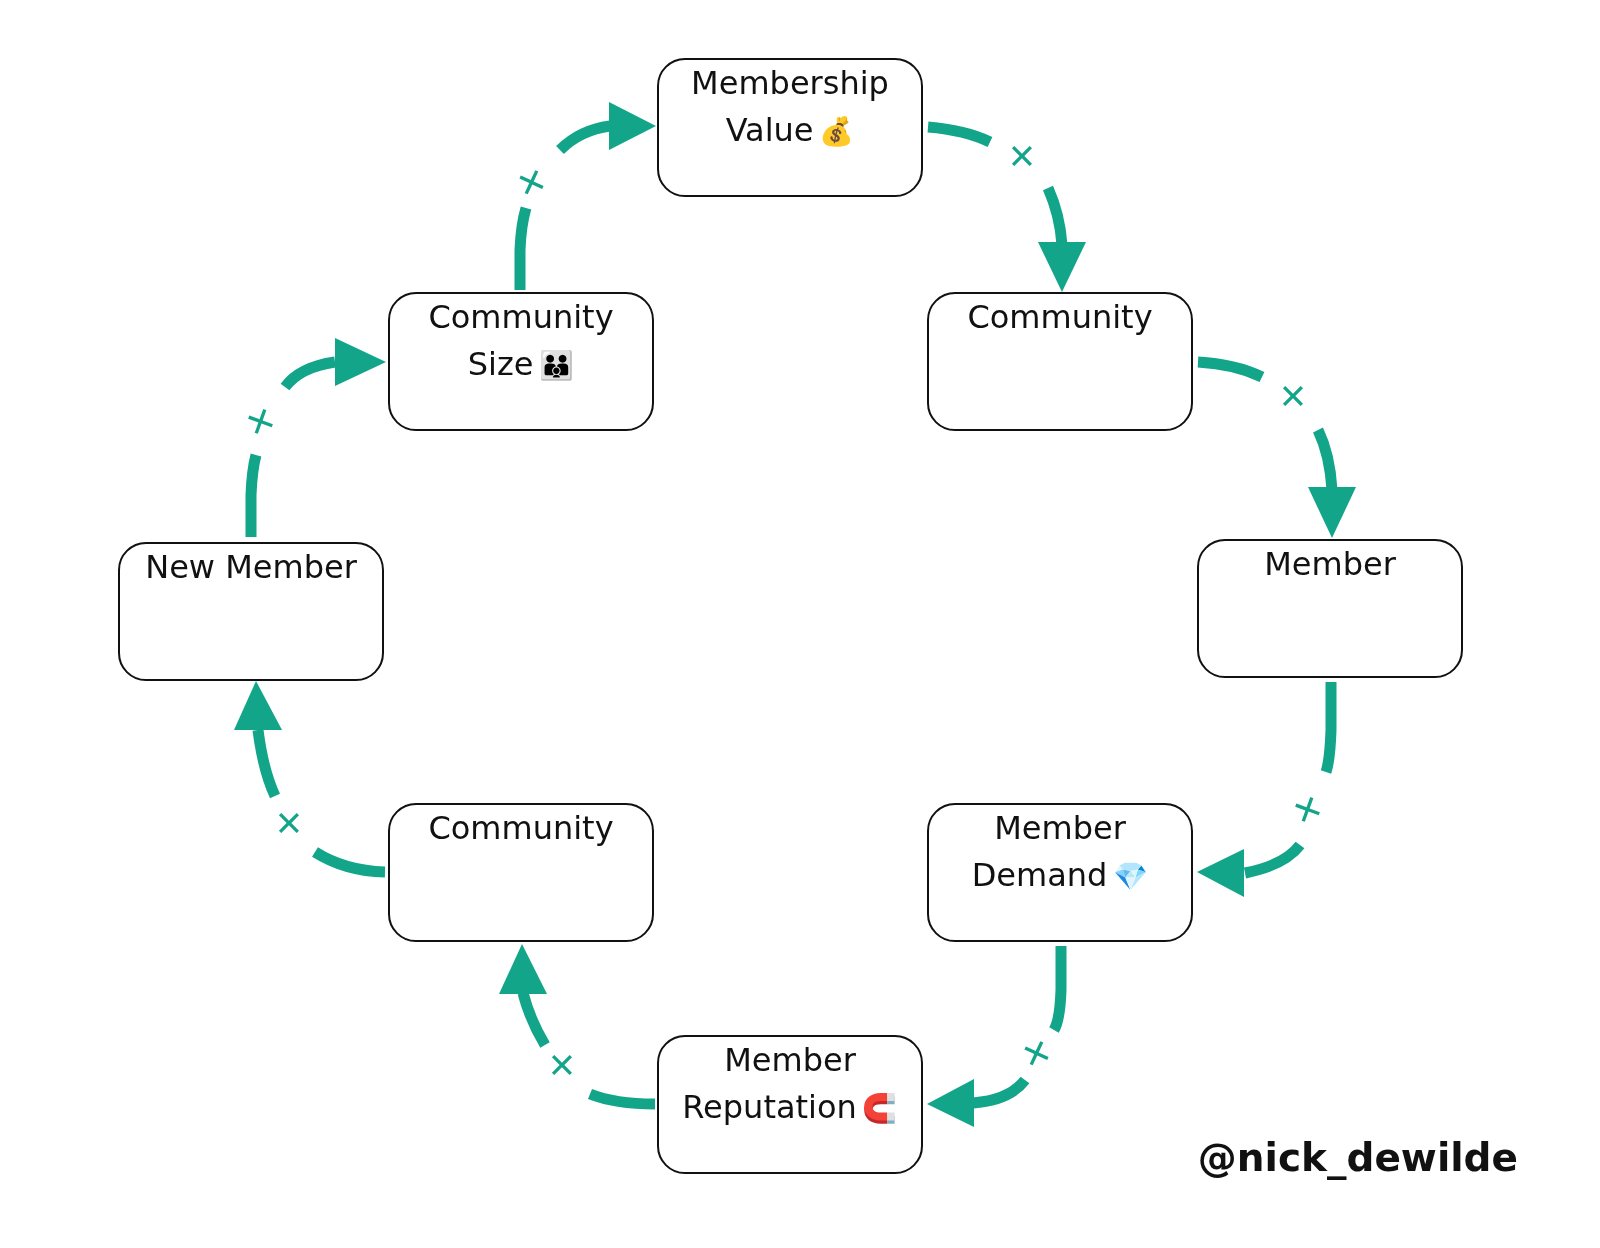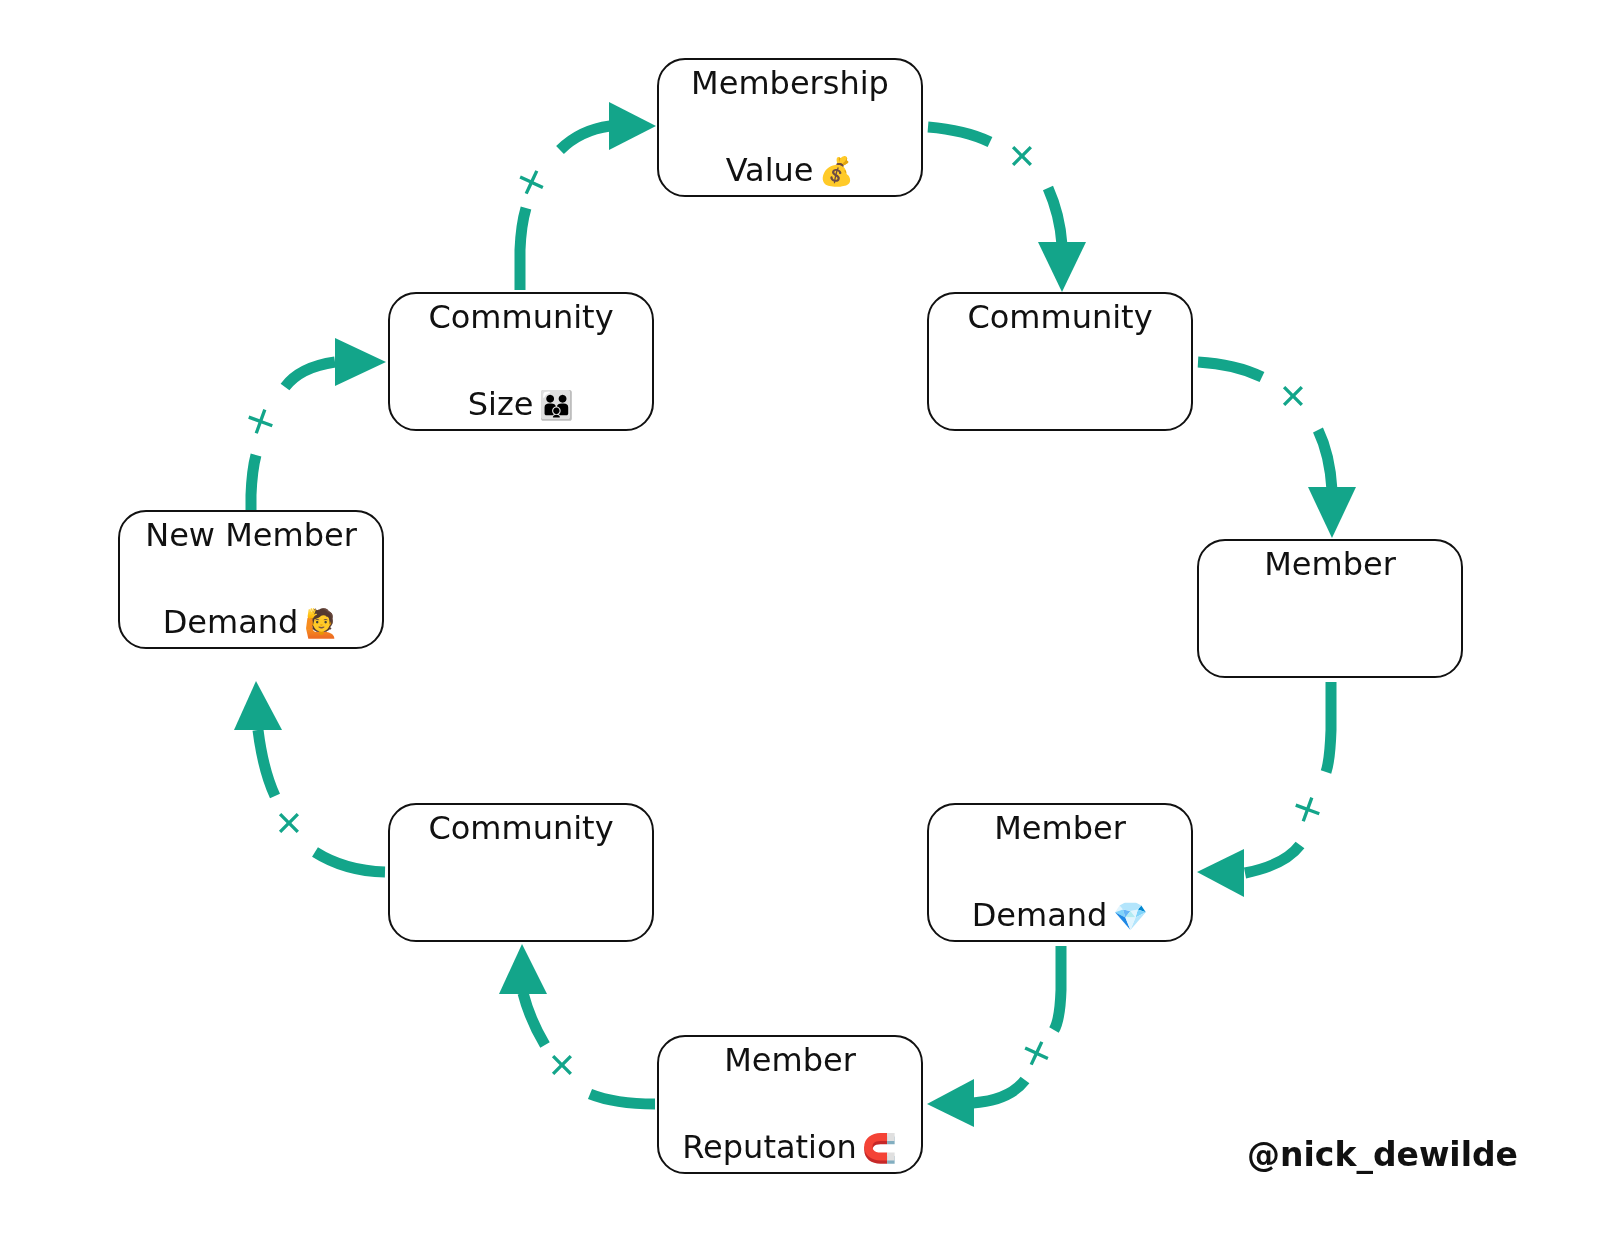--- a/index.html
+++ b/index.html
@@ -2,29 +2,29 @@
 <html><head>
 <meta charset="utf-8">
 <style>
   html, body { margin: 0; padding: 0; background: #ffffff; }
   body { width: 1600px; height: 1248px; position: relative; overflow: hidden;
          font-family: "DejaVu Sans", sans-serif; }
   #diagram { position: absolute; left: 0; top: 0; width: 1600px; height: 1248px; }
   .node {
     position: absolute; width: 266px; height: 139px; box-sizing: border-box;
     border: 2.5px solid #111; border-radius: 28px; background: #fff;
-    display: flex; flex-direction: column; align-items: center; justify-content: space-between;
+    display: flex; flex-direction: column; align-items: center; justify-content: flex-start;
     font-family: "DejaVu Sans", sans-serif; font-size: 32px; color: #111; line-height: 47px;
     text-align: center;
   }
   .node .line { white-space: nowrap; }
   .node .emoji { font-size: 28px; margin-left: 6px; }
   .watermark {
     position: absolute; right: 82px; top: 1135px;
-    font-family: "DejaVu Sans", sans-serif; font-weight: bold; font-size: 33px; color: #111;
+    font-family: "DejaVu Sans", sans-serif; font-weight: bold; font-size: 39px; color: #111;
   }
   .pol { font-family: "DejaVu Sans", sans-serif; font-size: 40px; fill: #13a58a; font-weight: normal; }
 </style>
 </head>
 <body>
 
 <svg id="diagram" xmlns="http://www.w3.org/2000/svg" width="1600" height="1248" viewBox="0 0 1600 1248">
   <g id="edges">
       <g>
         <path d="M928,127 Q965,130 990,142" fill="none" stroke="#13a58a" stroke-width="11"></path>
@@ -97,23 +97,22 @@
 
 <div class="node" id="node-retention" style="left:657px; top:1035px;">
   <span class="line">Member</span>
   <span class="line"><span>Reputation</span><span class="emoji">🧲</span></span>
 </div>
 
 <div class="node" id="node-reputation" style="left:388px; top:803px;">
   <span class="line">Community</span>
 </div>
 
-<div class="node" id="node-demand" style="left:118px; top:510px;">
+<div class="node" id="node-demand" style="left:118px; top:542px;">
   <span class="line">New Member</span>
-  <span class="line"><span>Demand</span><span class="emoji">🙋</span></span>
 </div>
 
 <div class="node" id="node-size" style="left:388px; top:292px;">
   <span class="line">Community</span>
   <span class="line"><span>Size</span><span class="emoji">👪</span></span>
 </div>
 
 <div class="watermark">@nick_dewilde</div>
 
 </body></html>

